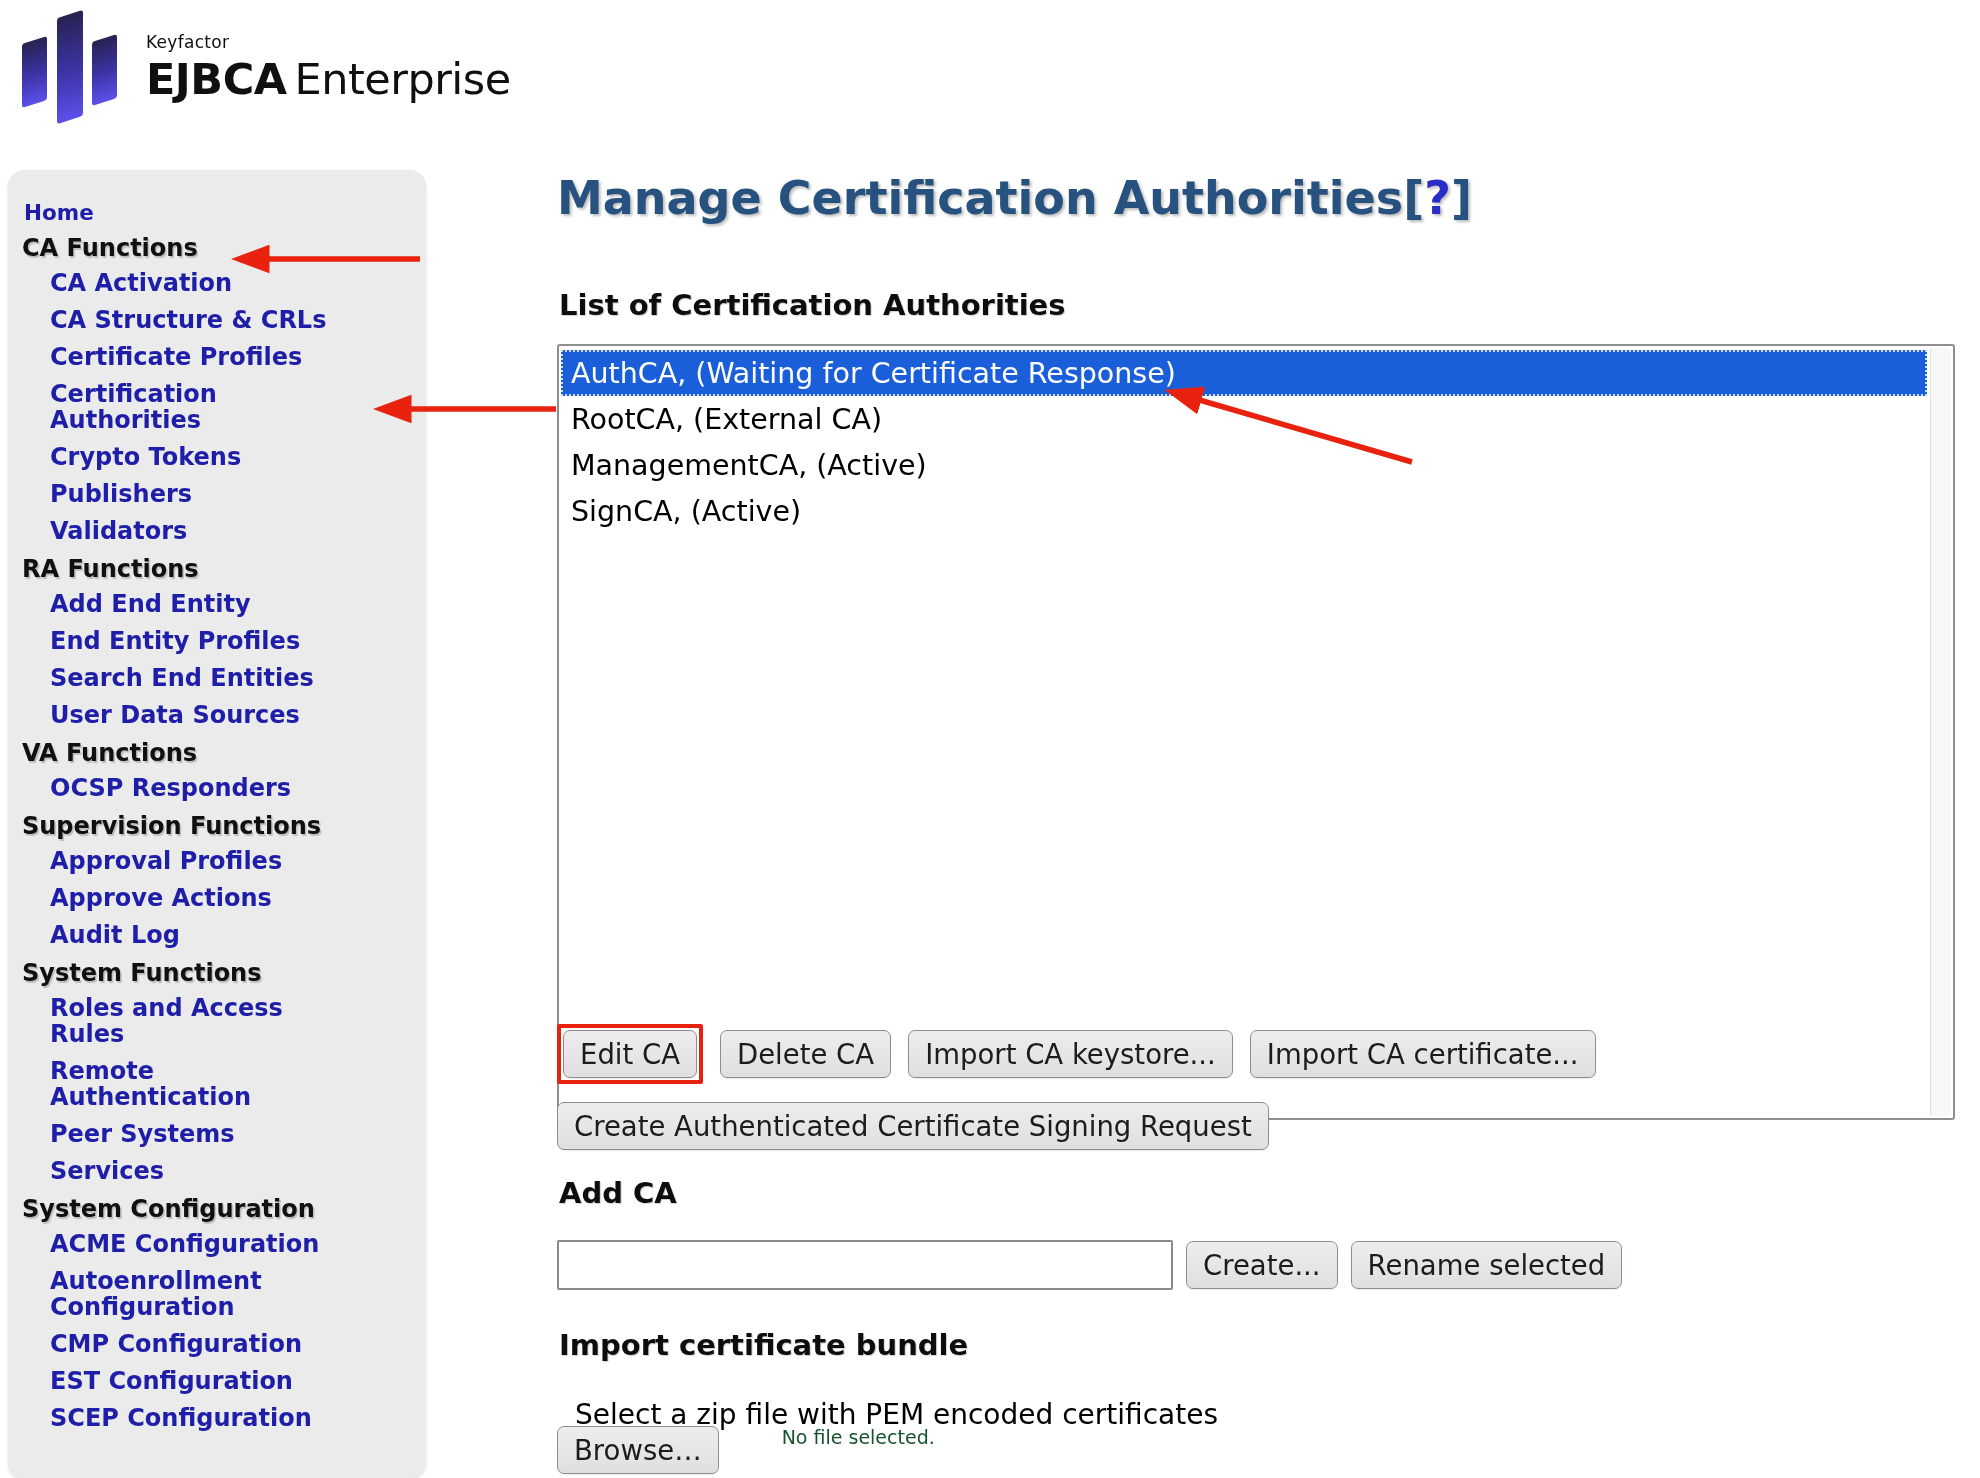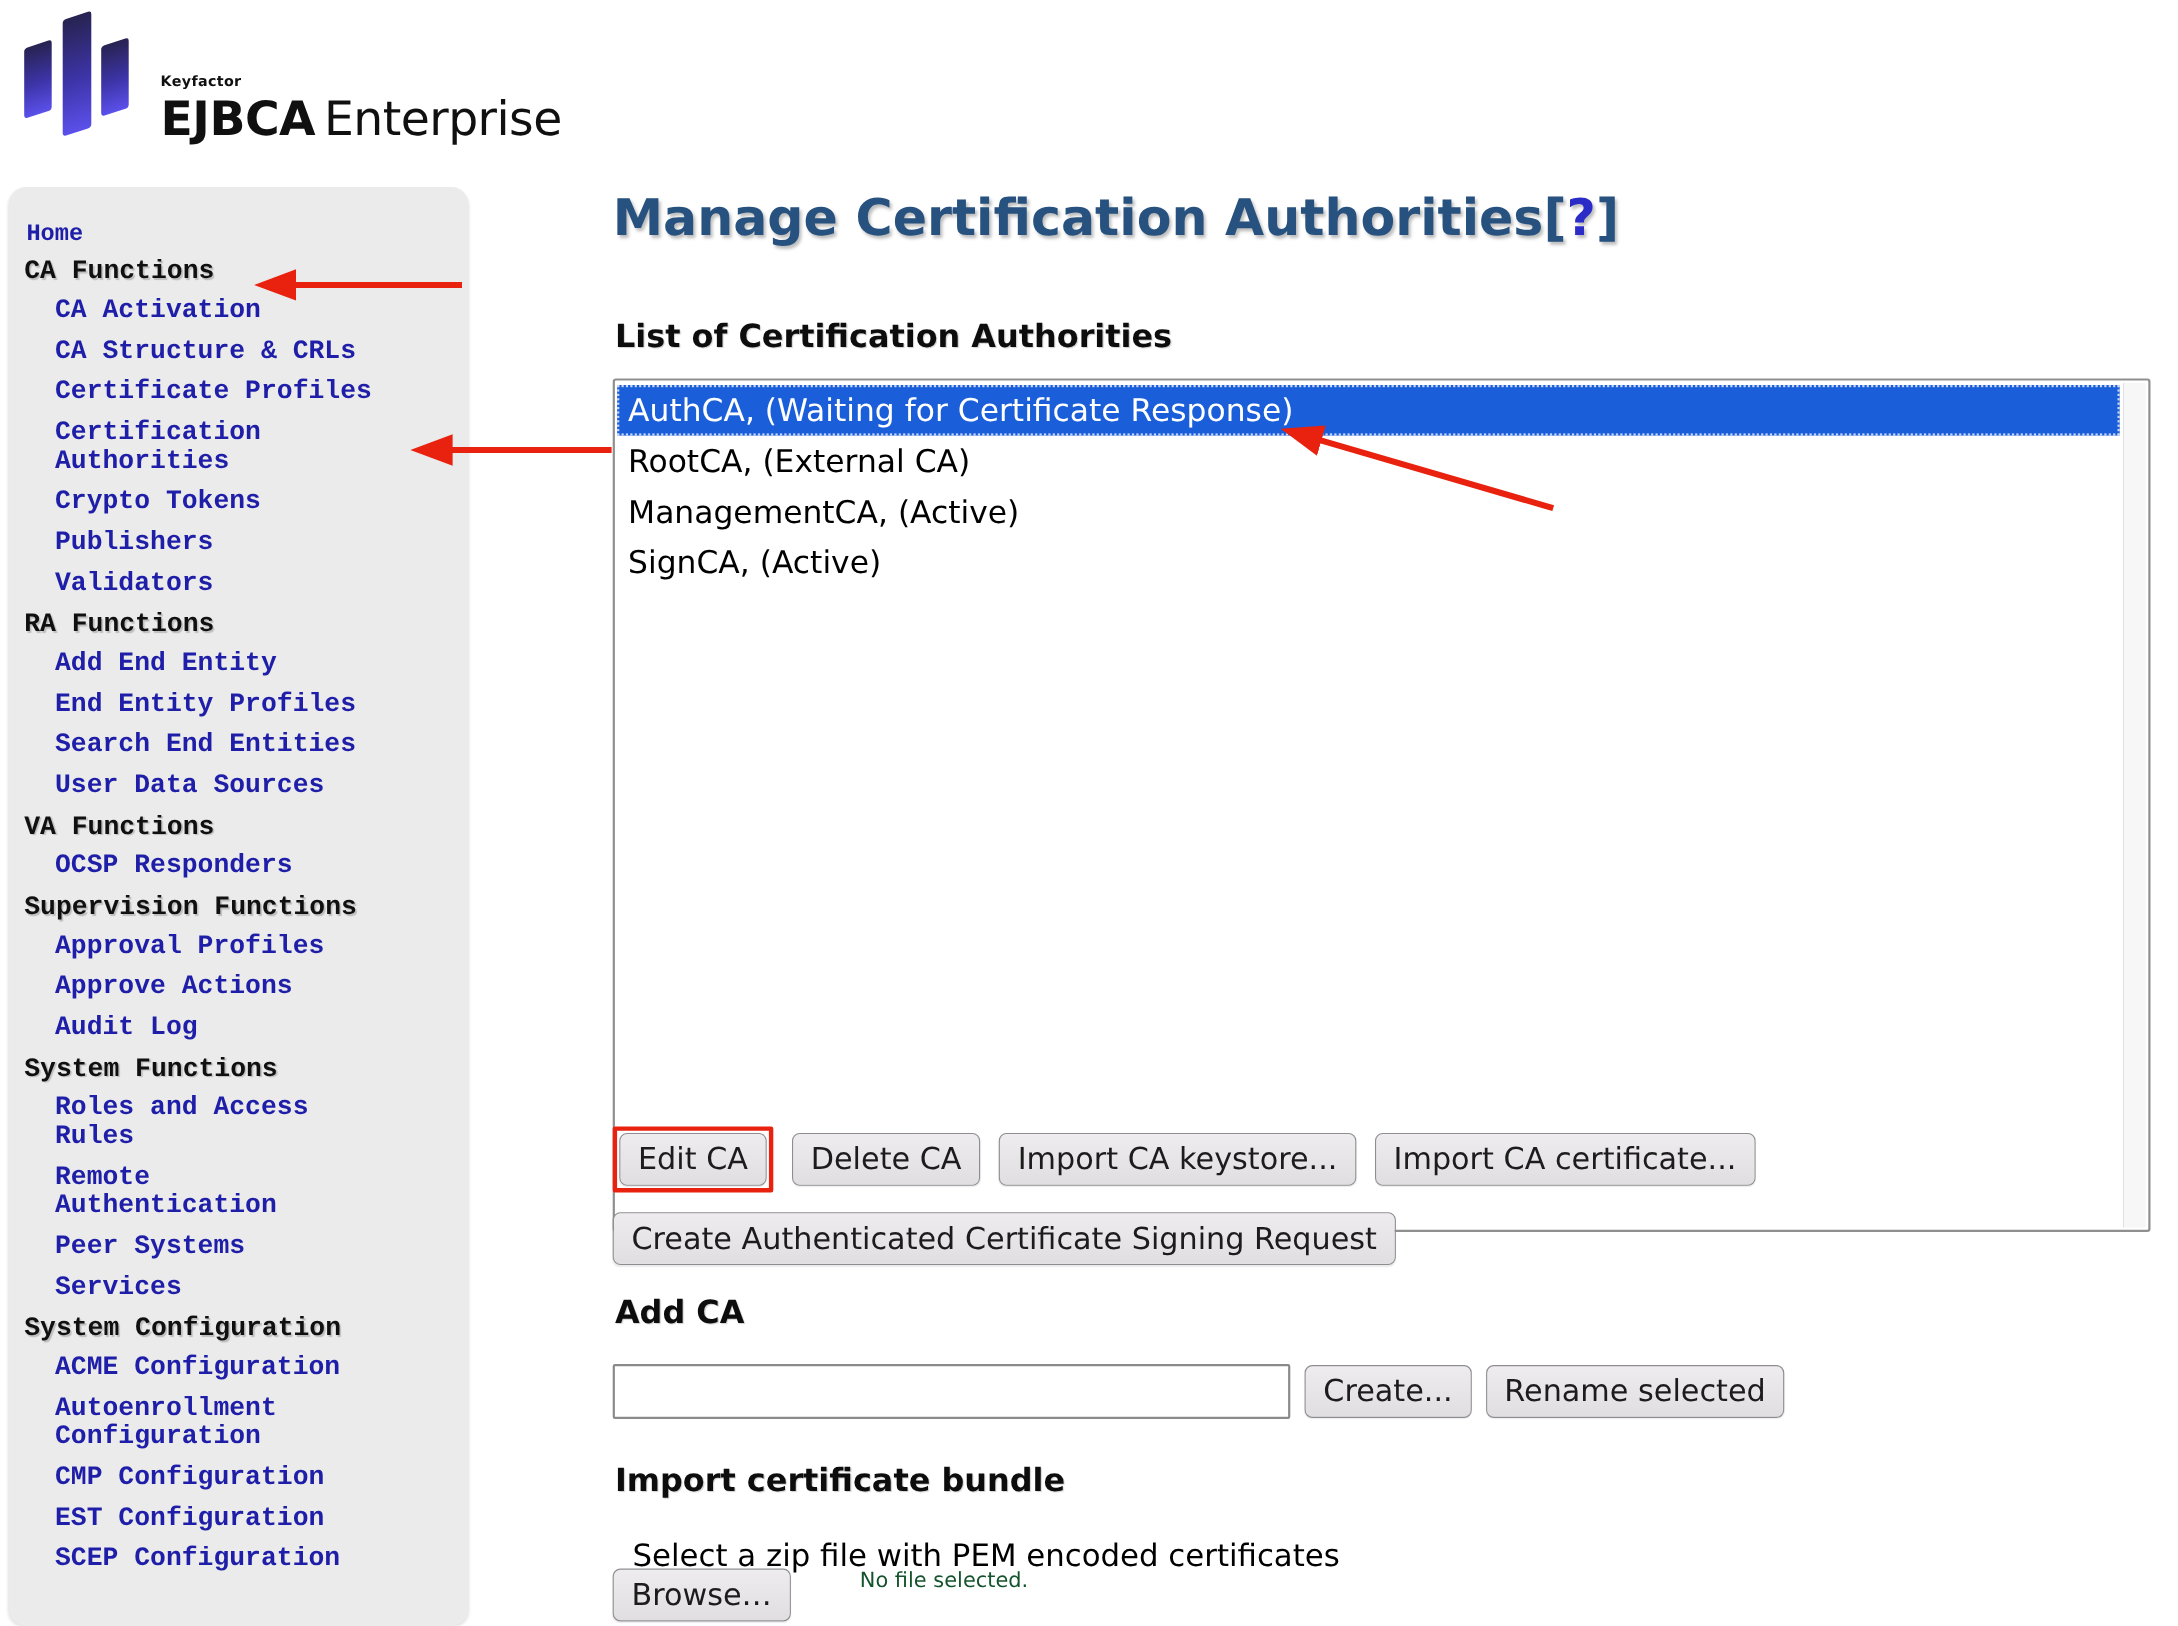--- a/index.html
+++ b/index.html
@@ -9,29 +9,29 @@
   }
   
   .logo{position:absolute;left:22px;top:8px;display:flex;gap:28px;align-items:flex-start;text-decoration:none;color:#101010;}
   .logo-bars{position:relative;width:96px;height:126px;}
   .logo-bars span{position:absolute;border-radius:3px;transform:skewY(-18deg);
     background:linear-gradient(180deg,#272350 0%,#3d34a8 55%,#5b50ea 100%);}
   .lb1{left:0;top:32px;width:25px;height:64px;}
   .lb2{left:35px;top:6px;width:26px;height:106px;}
   .lb3{left:70px;top:30px;width:25px;height:64px;}
   .logo-text{padding-top:26px;line-height:1;}
-  .logo-company{font-size:13px;font-weight:700;letter-spacing:.3px;margin-top:34px;}
+  .logo-company{font-size:17px;font-weight:400;letter-spacing:.3px;}
   .logo-product{margin-top:7px;font-size:43px;letter-spacing:-.5px;}
   .logo-product .pb{font-weight:800;}
   .logo-product .pl{font-weight:400;margin-left:8px;}
   
   .sidebar{
     position:absolute;left:8px;top:170px;width:418px;height:1308px;
     background:var(--sidebar-bg,#ebebeb);border-radius:16px;box-sizing:border-box;
-    padding:30px 16px 0 12px;overflow:hidden;box-shadow:0 2px 3px rgba(0,0,0,.12);font-family:Liberation Mono, monospace;
+    padding:30px 16px 0 12px;overflow:hidden;box-shadow:0 2px 3px rgba(0,0,0,.12);
   }
   .side-home{display:block;font-size:21.5px;line-height:26px;font-weight:700;
     color:var(--link-blue,#1e1ea8);text-decoration:none;margin-left:4px;}
   .side-section{margin-top:8px;}
   .side-header{font-size:24px;line-height:28px;font-weight:700;color:#101010;
     margin:0 0 8px 2px;text-shadow:1.5px 1.5px 1px #bdbdbd;}
   .side-items{margin-left:30px;width:290px;}
   .side-item{display:block;font-size:24px;line-height:26px;font-weight:700;
     color:var(--link-blue,#1e1ea8);text-decoration:none;margin-bottom:11px;}
   

